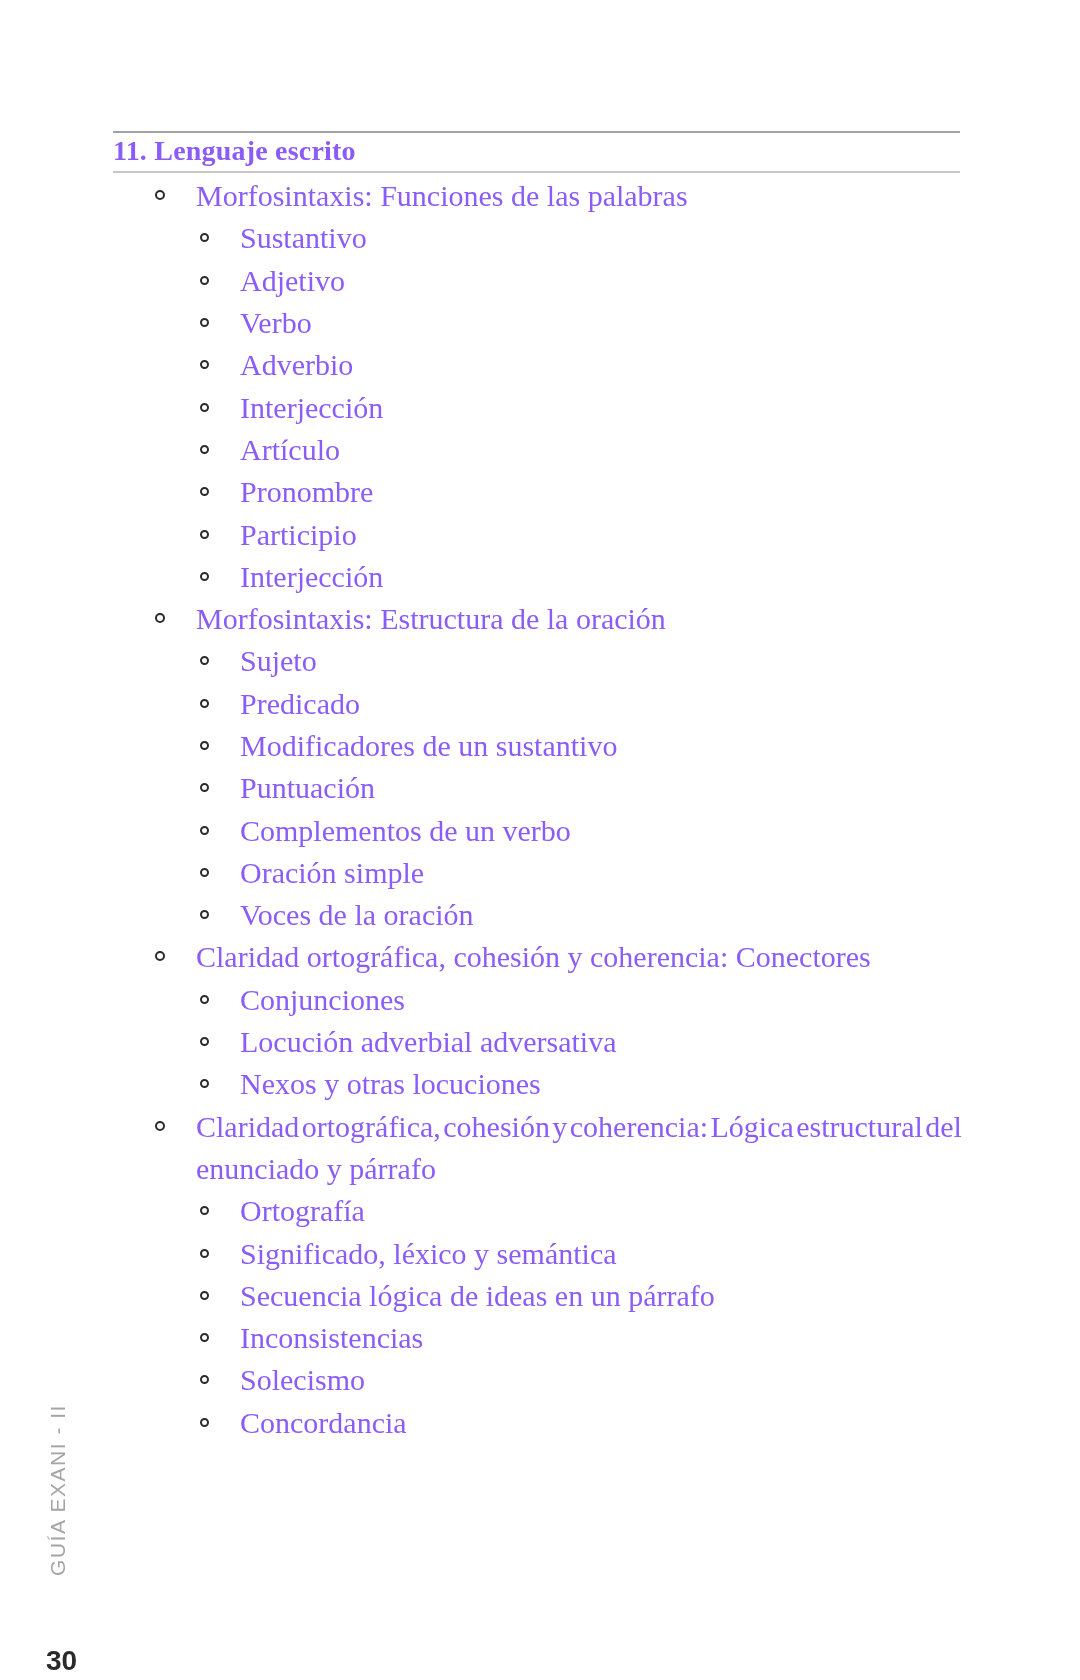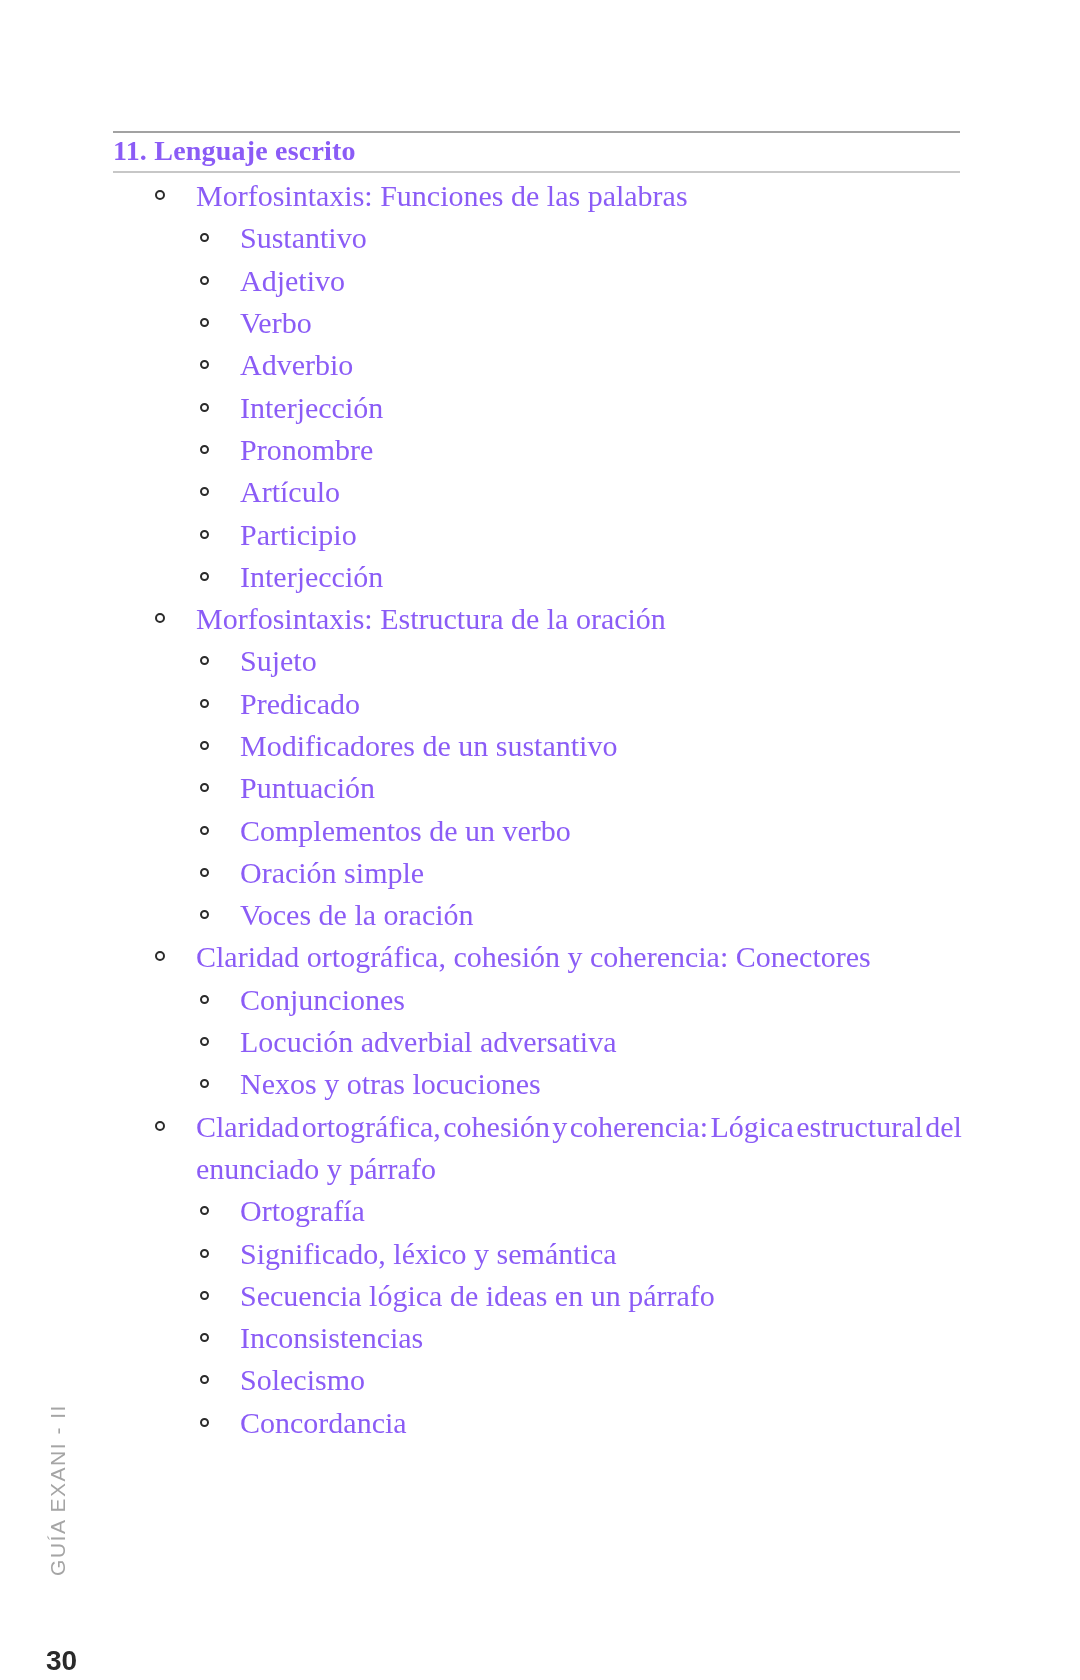--- a/index.html
+++ b/index.html
@@ -81,25 +81,25 @@
       <div class="row lvl2">
         <span class="bullet"></span>
         <span class="txt">Adverbio</span>
       </div>
       <div class="row lvl2">
         <span class="bullet"></span>
         <span class="txt">Interjección</span>
       </div>
       <div class="row lvl2">
         <span class="bullet"></span>
+        <span class="txt">Artículo</span>
+      </div>
+      <div class="row lvl2">
+        <span class="bullet"></span>
         <span class="txt">Pronombre</span>
-      </div>
-      <div class="row lvl2">
-        <span class="bullet"></span>
-        <span class="txt">Artículo</span>
       </div>
       <div class="row lvl2">
         <span class="bullet"></span>
         <span class="txt">Participio</span>
       </div>
       <div class="row lvl2">
         <span class="bullet"></span>
         <span class="txt">Interjección</span>
       </div>
       <div class="row lvl1">

